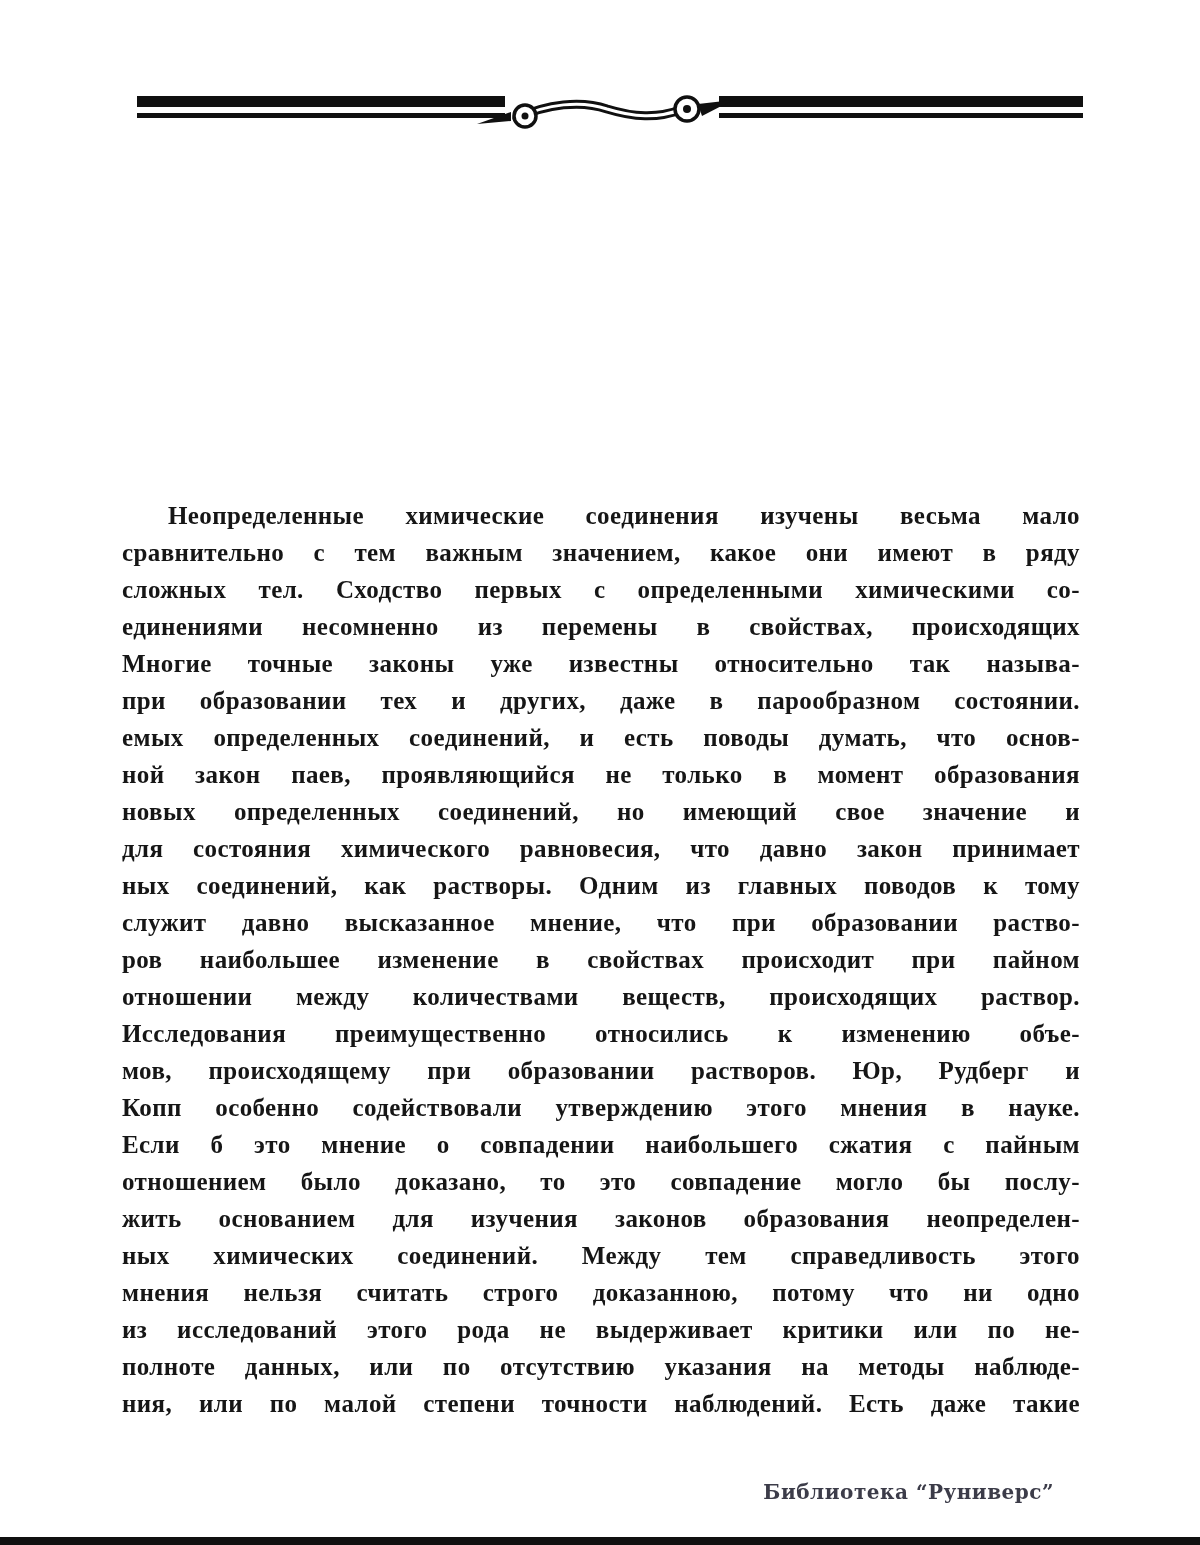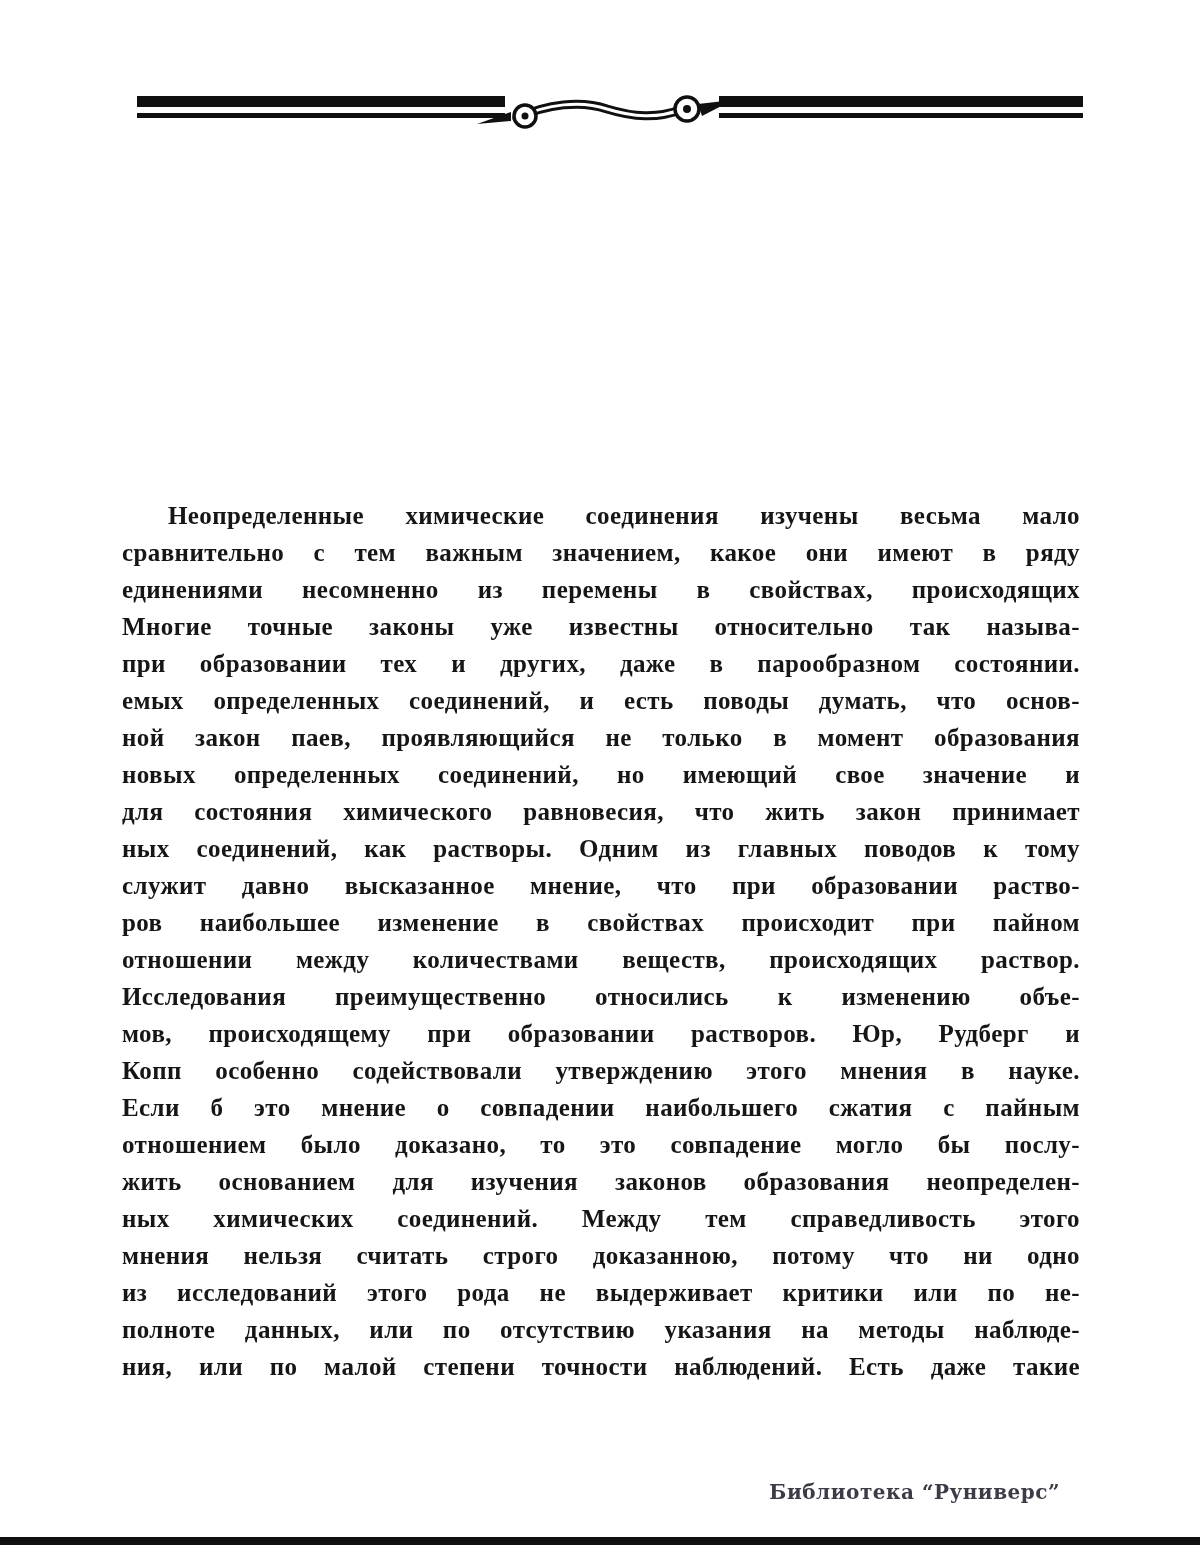--- a/index.html
+++ b/index.html
@@ -36,21 +36,21 @@
     height: 37px;
     line-height: 37px;
     text-align: justify;
     text-align-last: justify;
   }
   .body-text .line.first { text-indent: 46px; }
 
   
   .watermark {
     position: absolute;
-    right: 140px;
+    right: 146px;
     top: 1480px;
     font-size: 20px;
     font-weight: 600;
     color: #3c3c49;
     letter-spacing: 0.5px;
     font-family: "DejaVu Serif", serif;
   }
 
   
   .bottom-edge {
@@ -87,27 +87,28 @@
       <circle cx="552" cy="19" r="12" fill="#ffffff" stroke="#101010" stroke-width="3.5"></circle>
       <circle cx="552" cy="19" r="4" fill="#101010"></circle>
 
       <path d="M563,14 L598,10 L567,26 Z" fill="#101010"></path>
     </svg>
   </div>
 
   <div class="body-text">
       <div class="line first">Неопределенные химические соединения изучены весьма мало</div>
       <div class="line">сравнительно с тем важным значением, какое они имеют в ряду</div>
+      <div class="line">сложных тел. Сходство первых с определенными химическими со-</div>
       <div class="line">единениями несомненно из перемены в свойствах, происходящих</div>
       <div class="line">Многие точные законы уже известны относительно так называ-</div>
       <div class="line">при образовании тех и других, даже в парообразном состоянии.</div>
       <div class="line">емых определенных соединений, и есть поводы думать, что основ-</div>
       <div class="line">ной закон паев, проявляющийся не только в момент образования</div>
       <div class="line">новых определенных соединений, но имеющий свое значение и</div>
-      <div class="line">для состояния химического равновесия, что жить закон принимает</div>
+      <div class="line">для состояния химического равновесия, что давно закон принимает</div>
       <div class="line">ных соединений, как растворы. Одним из главных поводов к тому</div>
       <div class="line">служит давно высказанное мнение, что при образовании раство-</div>
       <div class="line">ров наибольшее изменение в свойствах происходит при пайном</div>
       <div class="line">отношении между количествами веществ, происходящих раствор.</div>
       <div class="line">Исследования преимущественно относились к изменению объе-</div>
       <div class="line">мов, происходящему при образовании растворов. Юр, Рудберг и</div>
       <div class="line">Копп особенно содействовали утверждению этого мнения в науке.</div>
       <div class="line">Если б это мнение о совпадении наибольшего сжатия с пайным</div>
       <div class="line">отношением было доказано, то это совпадение могло бы послу-</div>
       <div class="line">жить основанием для изучения законов образования неопределен-</div>

